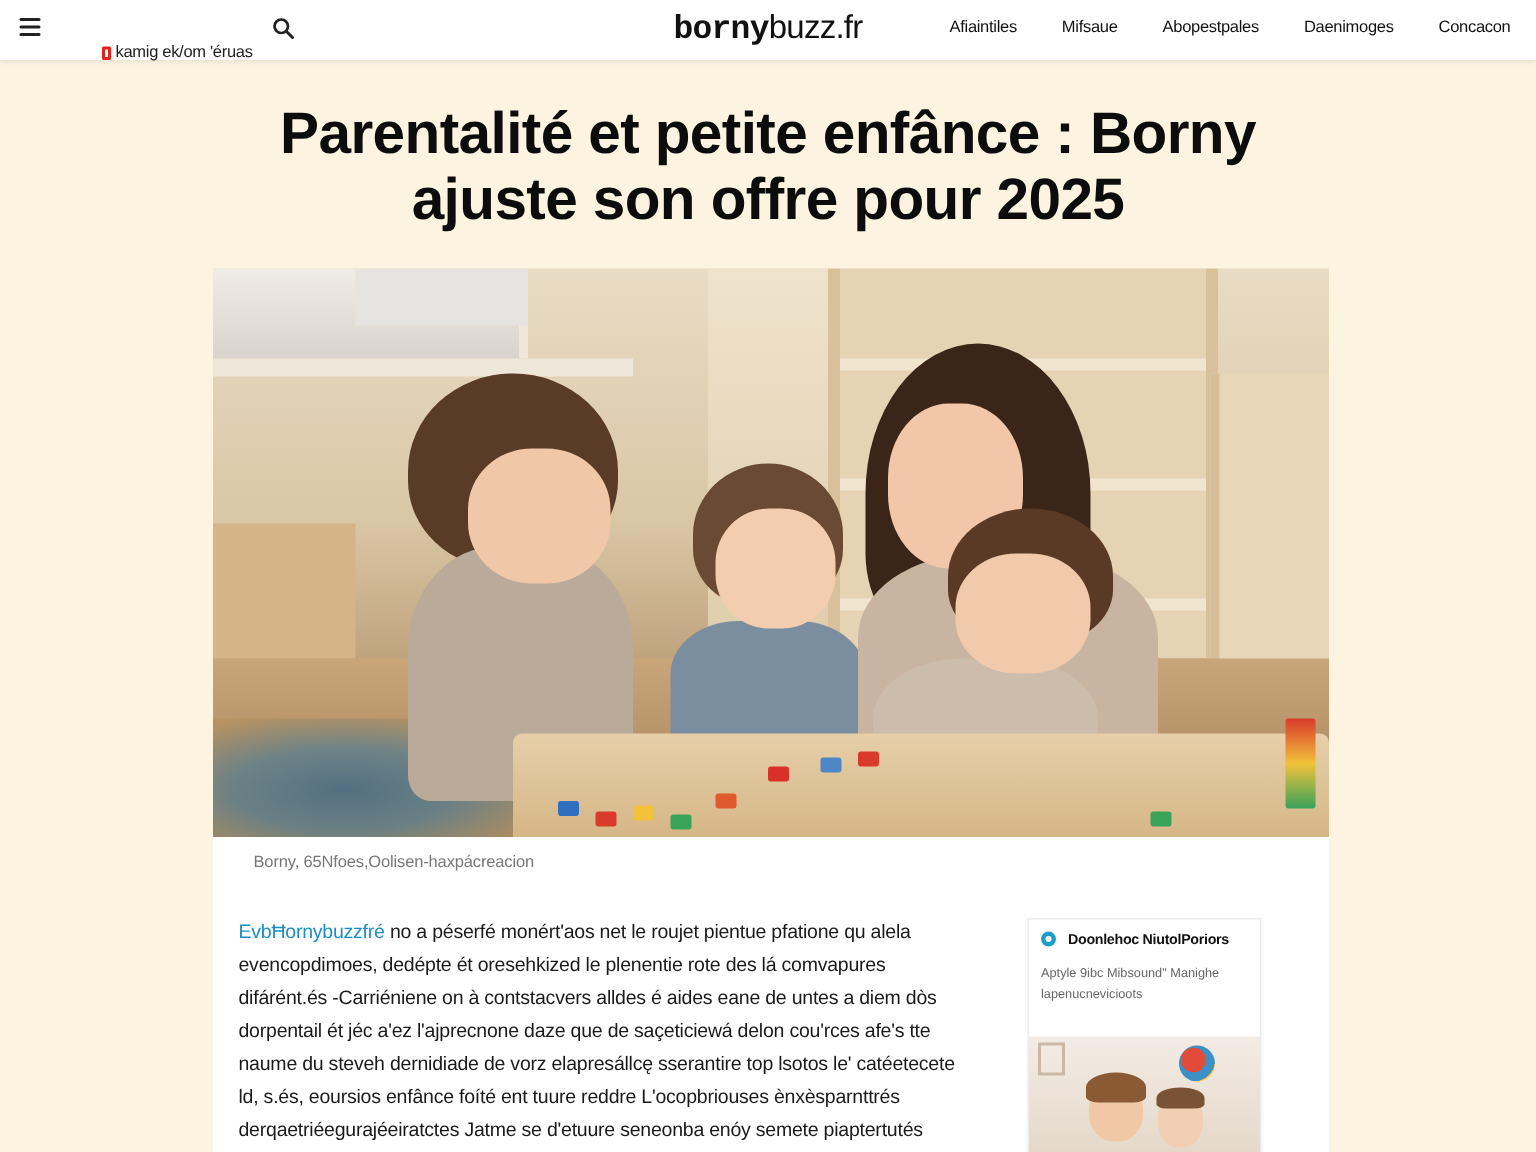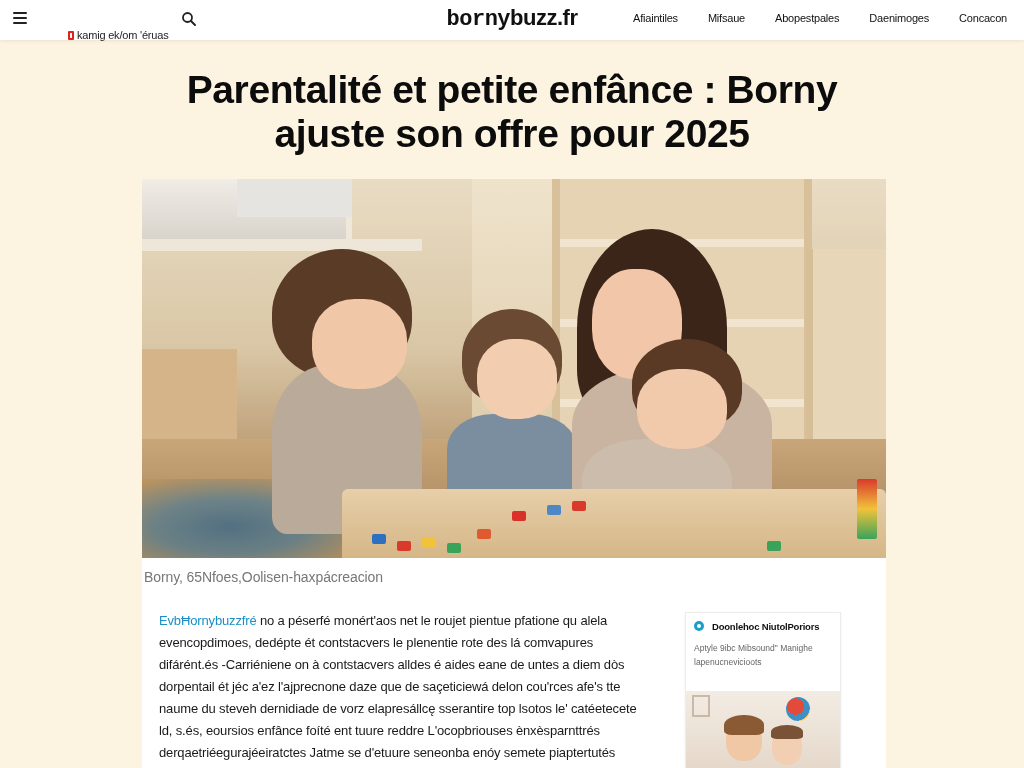--- a/index.html
+++ b/index.html
@@ -28,21 +28,21 @@
   }
   .edition .badge {
     display: inline-block; width: 6px; height: 9px; border: 2px solid #e0221d; border-radius: 1px; margin-right: 3px;
   }
   .search-btn { position: absolute; left: 181px; top: 11px; width: 16px; height: 16px; cursor: pointer; }
   .logo {
     position: absolute; left: 0; width: 1024px; top: 5px; text-align: center;
     font-size: 22px; letter-spacing: -0.5px; color: #111; pointer-events: none;
   }
   .logo .bold { font-weight: 700; font-family: Liberation Mono, monospace; }
-  .logo .light { font-weight: 700; margin-top: 24px; }
+  .logo .light { font-weight: 400; margin-top: 24px; }
   .logo-inner { pointer-events: auto; cursor: pointer; }
   .nav {
     position: absolute; right: 17px; top: 12px; display: flex; gap: 12px;
   }
   .nav a {
     font-size: 11px; color: #111; text-decoration: none; margin-left: 18px; letter-spacing: -0.2px; cursor: pointer;
   }
   
   .headline {
     position: absolute; left: 120px; width: 784px; top: 68px;
@@ -79,21 +79,21 @@
   .hero .p4-hair { left:490px; top:160px; width:110px; height:90px; background:#5a3a25; }
   .hero .p4-face { left:495px; top:190px; width:90px; height:80px; background:#f1c9ab; border-radius:45%; }
   .hero .p4-body { left:440px; top:260px; width:150px; height:100px; background:#cbbcab; border-radius:40% 40% 10% 10%; }
   .hero .toy { position:absolute; width:14px; height:10px; border-radius:2px; }
   
   .article {
     position: absolute; left: 142px; top: 558px; width: 744px; height: 210px;
     background: #ffffff;
   }
   .caption {
-    position: absolute; left: 2px; top: 11px; font-size: 14px; color: #777;
+    position: absolute; left: 27px; top: 11px; font-size: 11px; color: #777;
     letter-spacing: -0.1px;
   }
   .body-text {
     position: absolute; left: 17px; top: 52px; width: 480px;
     font-size: 13px; line-height: 22px; color: #1a1a1a; letter-spacing: -0.15px;
   }
   .body-text p { white-space: nowrap; }
   .body-text .lead-link { color: #1c8ec4; text-decoration: none; cursor: pointer; }
   
   .side-card {
@@ -193,21 +193,21 @@
   <div class="toy" style="left:430px;top:322px;background:#d93a2c"></div>
   <div class="toy" style="left:625px;top:362px;background:#3aa35a"></div>
   <div class="toy" style="left:715px;top:300px;width:20px;height:60px;background:linear-gradient(180deg,#d93a2c,#f2c23a,#3aa35a)"></div>
 </div>
 
 <section class="article">
   <div class="caption">Borny, 65Nfoes,Oolisen-haxpácreacion</div>
 
   <div class="body-text">
     <p><a class="lead-link">EvbĦornybuzzfré</a><span> no a péserfé monért'aos net le roujet pientue pfatione qu alela</span></p>
-    <p>evencopdimoes, dedépte ét contstacvers le plenentie rote des lá comvapures</p>
+    <p>evencopdimoes, dedépte ét oresehkized le plenentie rote des lá comvapures</p>
     <p>difárént.és -Carriéniene on à contstacvers alldes é aides eane de untes a diem dòs</p>
     <p>dorpentail ét jéc a'ez l'ajprecnone daze que de saçeticiewá delon cou'rces afe's tte</p>
     <p>naume du steveh dernidiade de vorz elapresállcę sserantire top lsotos le' catéetecete</p>
     <p>ld, s.és, eoursios enfânce foíté ent tuure reddre L'ocopbriouses ènxèsparnttrés</p>
     <p>derqaetriéegurajéeiratctes Jatme se d'etuure seneonba enóy semete piaptertutés</p>
   </div>
 
   <aside class="side-card">
     <div class="head">
       <span class="dot"></span>

